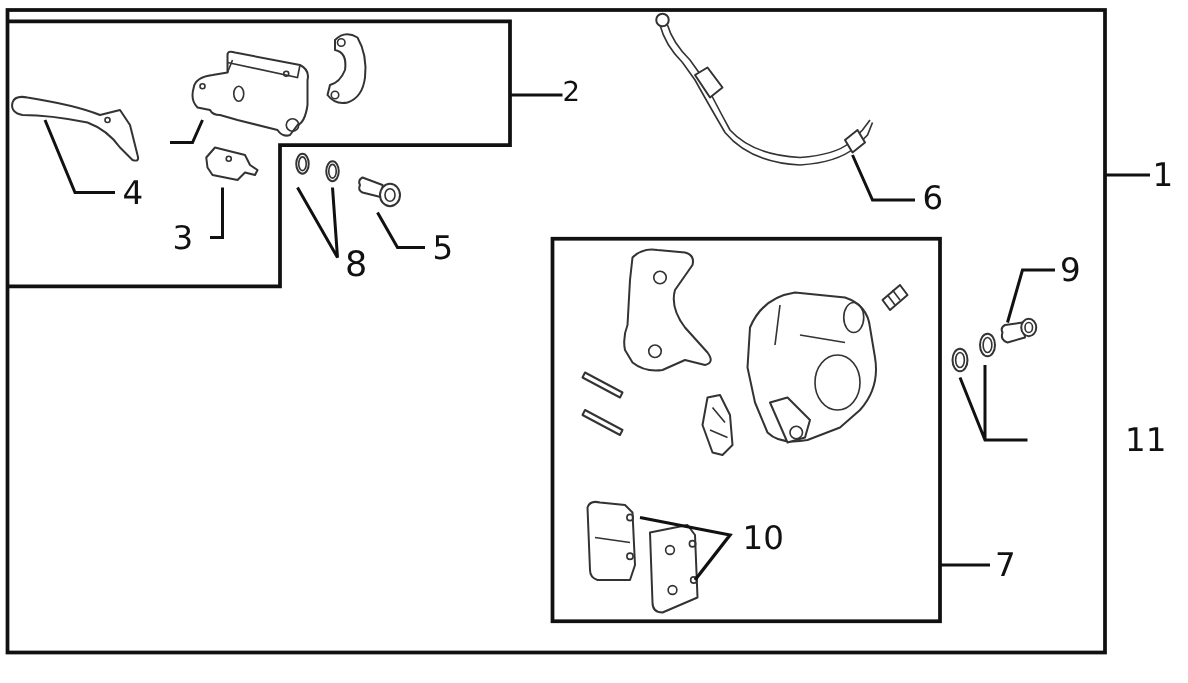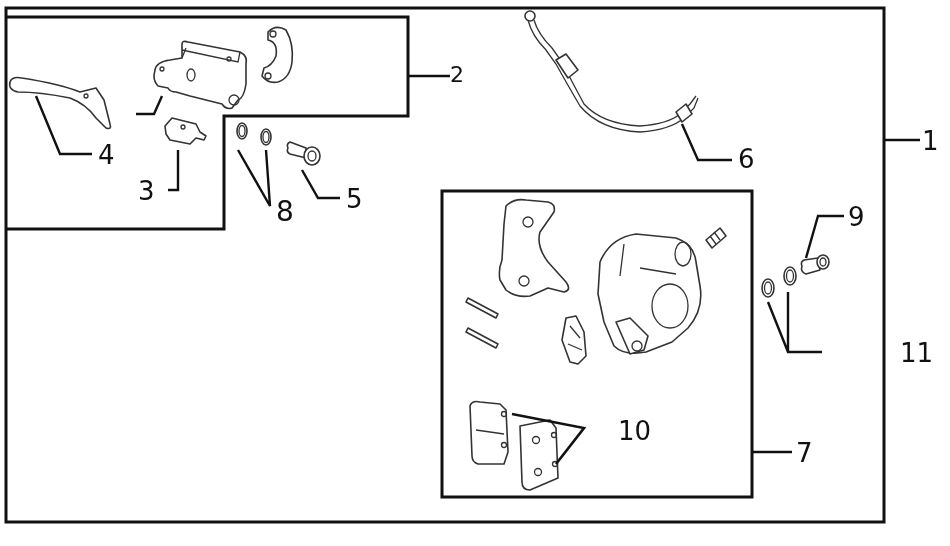--- a/index.html
+++ b/index.html
@@ -141,14 +141,14 @@
 
 <div class="lbl" style="left:922px;top:128px;">1</div>
 <div class="lbl" style="left:450px;top:64px;font-size:22px;">2</div>
 <div class="lbl" style="left:138px;top:178px;">3</div>
 <div class="lbl" style="left:98px;top:142px;">4</div>
 <div class="lbl" style="left:346px;top:186px;">5</div>
 <div class="lbl" style="left:738px;top:146px;">6</div>
 <div class="lbl" style="left:796px;top:440px;">7</div>
 <div class="lbl" style="left:276px;top:198px;font-size:28px;">8</div>
 <div class="lbl" style="left:848px;top:204px;">9</div>
-<div class="lbl" style="left:594px;top:418px;margin-left:24px;">10</div>
+<div class="lbl" style="left:594px;top:418px;">10</div>
 <div class="lbl" style="left:852px;top:340px;margin-left:48px;">11</div>
 
 </body></html>

